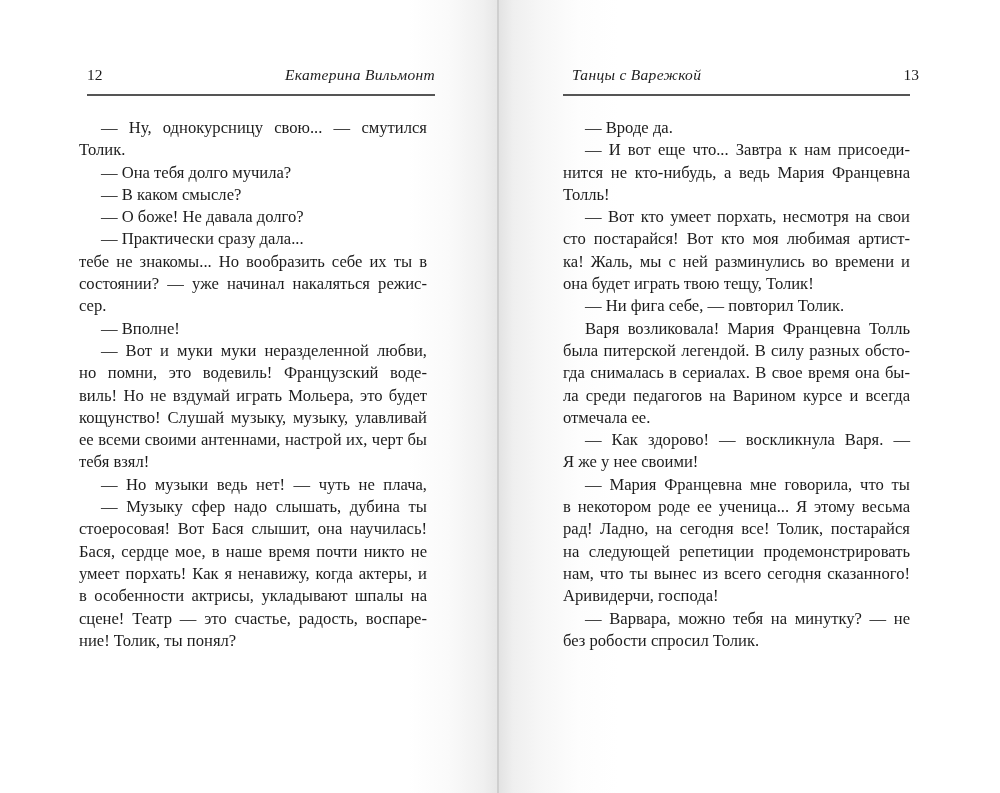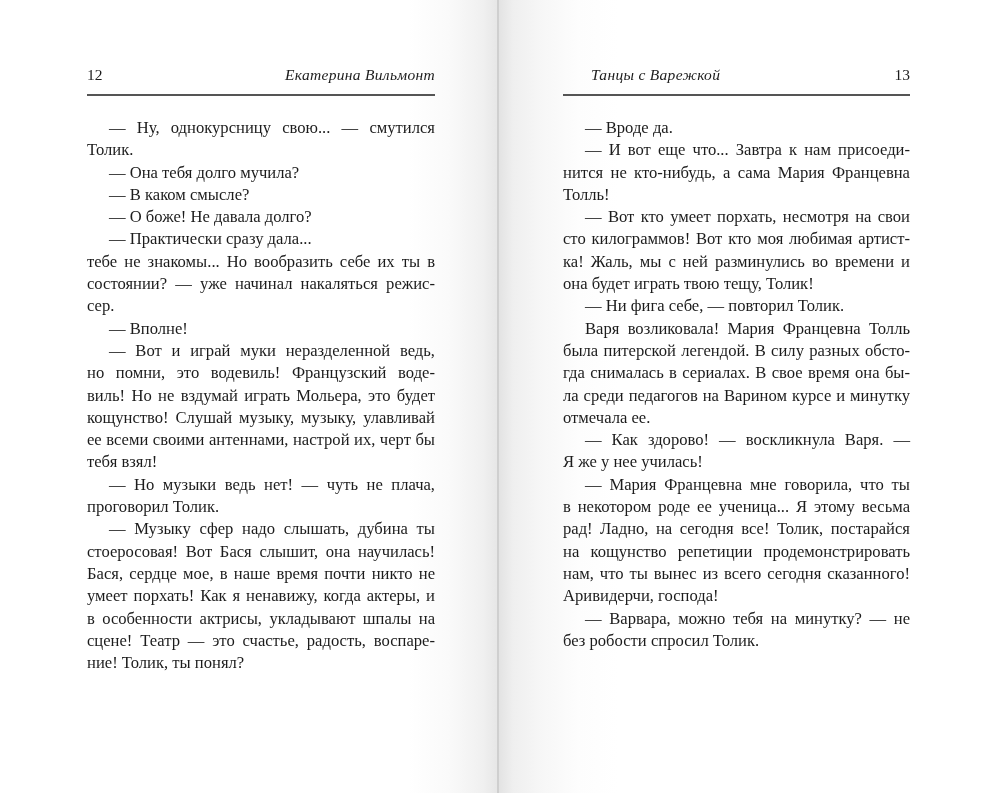--- a/index.html
+++ b/index.html
@@ -24,33 +24,33 @@
   .spine {
     position: absolute; left: 497px; top: 0; width: 2px; height: 793px;
     background: #cfcfcf;
   }
   .running-head {
     position: absolute; top: 66px; height: 22px;
     display: flex; justify-content: space-between; align-items: baseline;
     font-size: 15.5px;
   }
   .page-left .running-head { left: 87px; width: 348px; }
-  .page-right .running-head { left: 65px; width: 347px; gap: 24px; }
+  .page-right .running-head { left: 74px; width: 347px; gap: 24px; }
   .folio { font-style: normal; }
-  .head-title { font-style: italic; letter-spacing: 0.3px; margin-left: 28px; }
+  .head-title { font-style: italic; letter-spacing: 0.3px; }
   .rule {
     position: absolute; top: 94px; height: 1.6px; background: #555;
   }
   .page-left .rule { left: 87px; width: 348px; }
   .page-right .rule { left: 65px; width: 347px; }
   .text {
     position: absolute; top: 117px;
     font-size: 16.6px; line-height: 22.3px;
   }
-  .page-left .text { left: 87px; width: 348px; }
+  .page-left .text { left: 79px; width: 348px; }
   .page-right .text { left: 65px; width: 347px; }
   .line {
     display: block; white-space: nowrap;
     text-align: justify; text-align-last: justify;
     height: 22.3px; overflow: visible;
   }
   .line.indent { padding-left: 22px; }
   .line.last { text-align-last: left; }
 </style>
 </head>
@@ -67,65 +67,64 @@
         <span class="line indent">— Ну, однокурсницу свою... — смутился</span>
         <span class="line last">Толик.</span>
         <span class="line indent last">— Она тебя долго мучила?</span>
         <span class="line indent last">— В каком смысле?</span>
         <span class="line indent last">— О боже! Не давала долго?</span>
         <span class="line indent last">— Практически сразу дала...</span>
         <span class="line">тебе не знакомы... Но вообразить себе их ты в</span>
         <span class="line">состоянии? — уже начинал накаляться режис-</span>
         <span class="line last">сер.</span>
         <span class="line indent last">— Вполне!</span>
-        <span class="line indent">— Вот и играй муки неразделенной ведь,</span>
+        <span class="line indent">— Вот и муки муки неразделенной любви,</span>
         <span class="line">но помни, это водевиль! Французский воде-</span>
         <span class="line">виль! Но не вздумай играть Мольера, это будет</span>
         <span class="line">кощунство! Слушай музыку, музыку, улавливай</span>
         <span class="line">ее всеми своими антеннами, настрой их, черт бы</span>
         <span class="line last">тебя взял!</span>
         <span class="line indent">— Но музыки ведь нет! — чуть не плача,</span>
-        <span class="line last">проговорил Толик.</span>
         <span class="line indent">— Музыку сфер надо слышать, дубина ты</span>
         <span class="line">стоеросовая! Вот Бася слышит, она научилась!</span>
         <span class="line">Бася, сердце мое, в наше время почти никто не</span>
         <span class="line">умеет порхать! Как я ненавижу, когда актеры, и</span>
         <span class="line">в особенности актрисы, укладывают шпалы на</span>
         <span class="line">сцене! Театр — это счастье, радость, воспаре-</span>
         <span class="line last">ние! Толик, ты понял?</span>
       </div>
   </div>
 
   <div class="page page-right">
     <div class="running-head">
       <span class="head-title">Танцы с Варежкой</span>
       <span class="folio">13</span>
     </div>
     <div class="rule"></div>
     <div class="text">
         <span class="line indent last">— Вроде да.</span>
         <span class="line indent">— И вот еще что... Завтра к нам присоеди-</span>
-        <span class="line">нится не кто-нибудь, а сама Мария Францевна</span>
+        <span class="line">нится не кто-нибудь, а ведь Мария Францевна</span>
         <span class="line last">Толль!</span>
         <span class="line indent">— Вот кто умеет порхать, несмотря на свои</span>
-        <span class="line">сто килограммов! Вот кто моя любимая артист-</span>
+        <span class="line">сто постарайся! Вот кто моя любимая артист-</span>
         <span class="line">ка! Жаль, мы с ней разминулись во времени и</span>
         <span class="line last">она будет играть твою тещу, Толик!</span>
         <span class="line indent last">— Ни фига себе, — повторил Толик.</span>
         <span class="line indent">Варя возликовала! Мария Францевна Толль</span>
         <span class="line">была питерской легендой. В силу разных обсто-</span>
         <span class="line">гда снималась в сериалах. В свое время она бы-</span>
-        <span class="line">ла среди педагогов на Варином курсе и минутку</span>
+        <span class="line">ла среди педагогов на Варином курсе и всегда</span>
         <span class="line last">отмечала ее.</span>
         <span class="line indent">— Как здорово! — воскликнула Варя. —</span>
-        <span class="line last">Я же у нее училась!</span>
+        <span class="line last">Я же у нее своими!</span>
         <span class="line indent">— Мария Францевна мне говорила, что ты</span>
         <span class="line">в некотором роде ее ученица... Я этому весьма</span>
         <span class="line">рад! Ладно, на сегодня все! Толик, постарайся</span>
-        <span class="line">на кощунство репетиции продемонстрировать</span>
+        <span class="line">на следующей репетиции продемонстрировать</span>
         <span class="line">нам, что ты вынес из всего сегодня сказанного!</span>
         <span class="line last">Аривидерчи, господа!</span>
         <span class="line indent">— Варвара, можно тебя на минутку? — не</span>
         <span class="line last">без робости спросил Толик.</span>
       </div>
   </div>
 
   <div class="spine"></div>
 </div>
 

